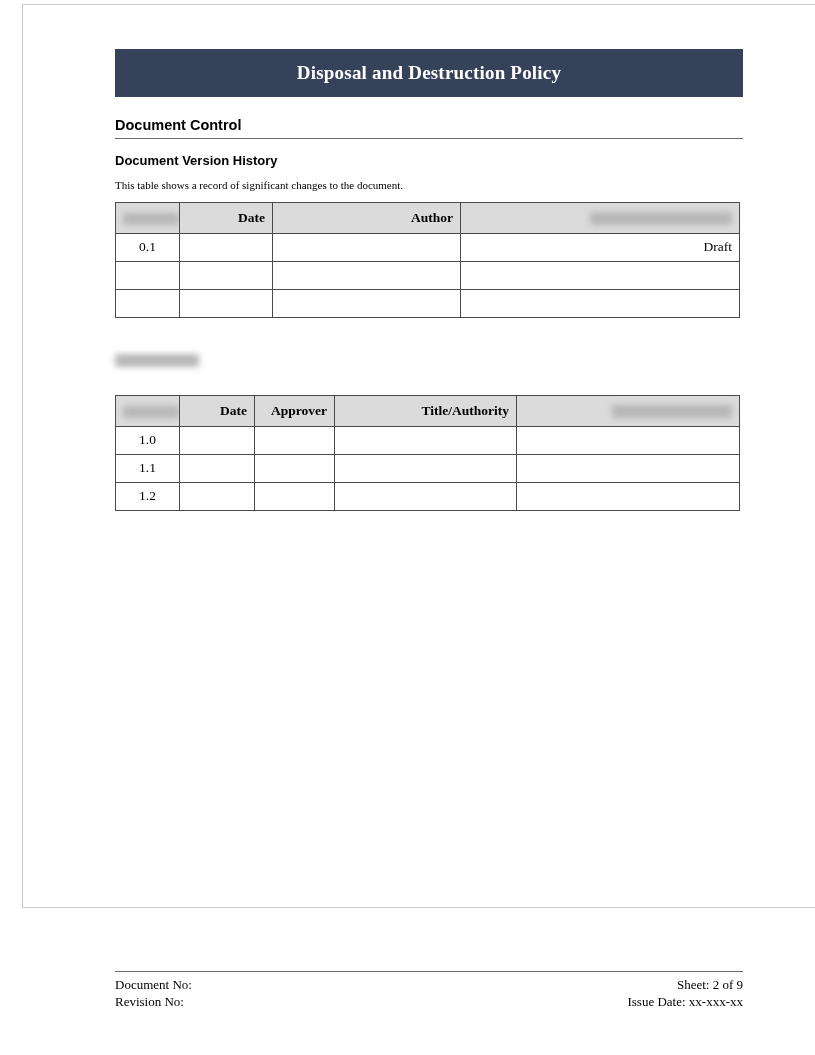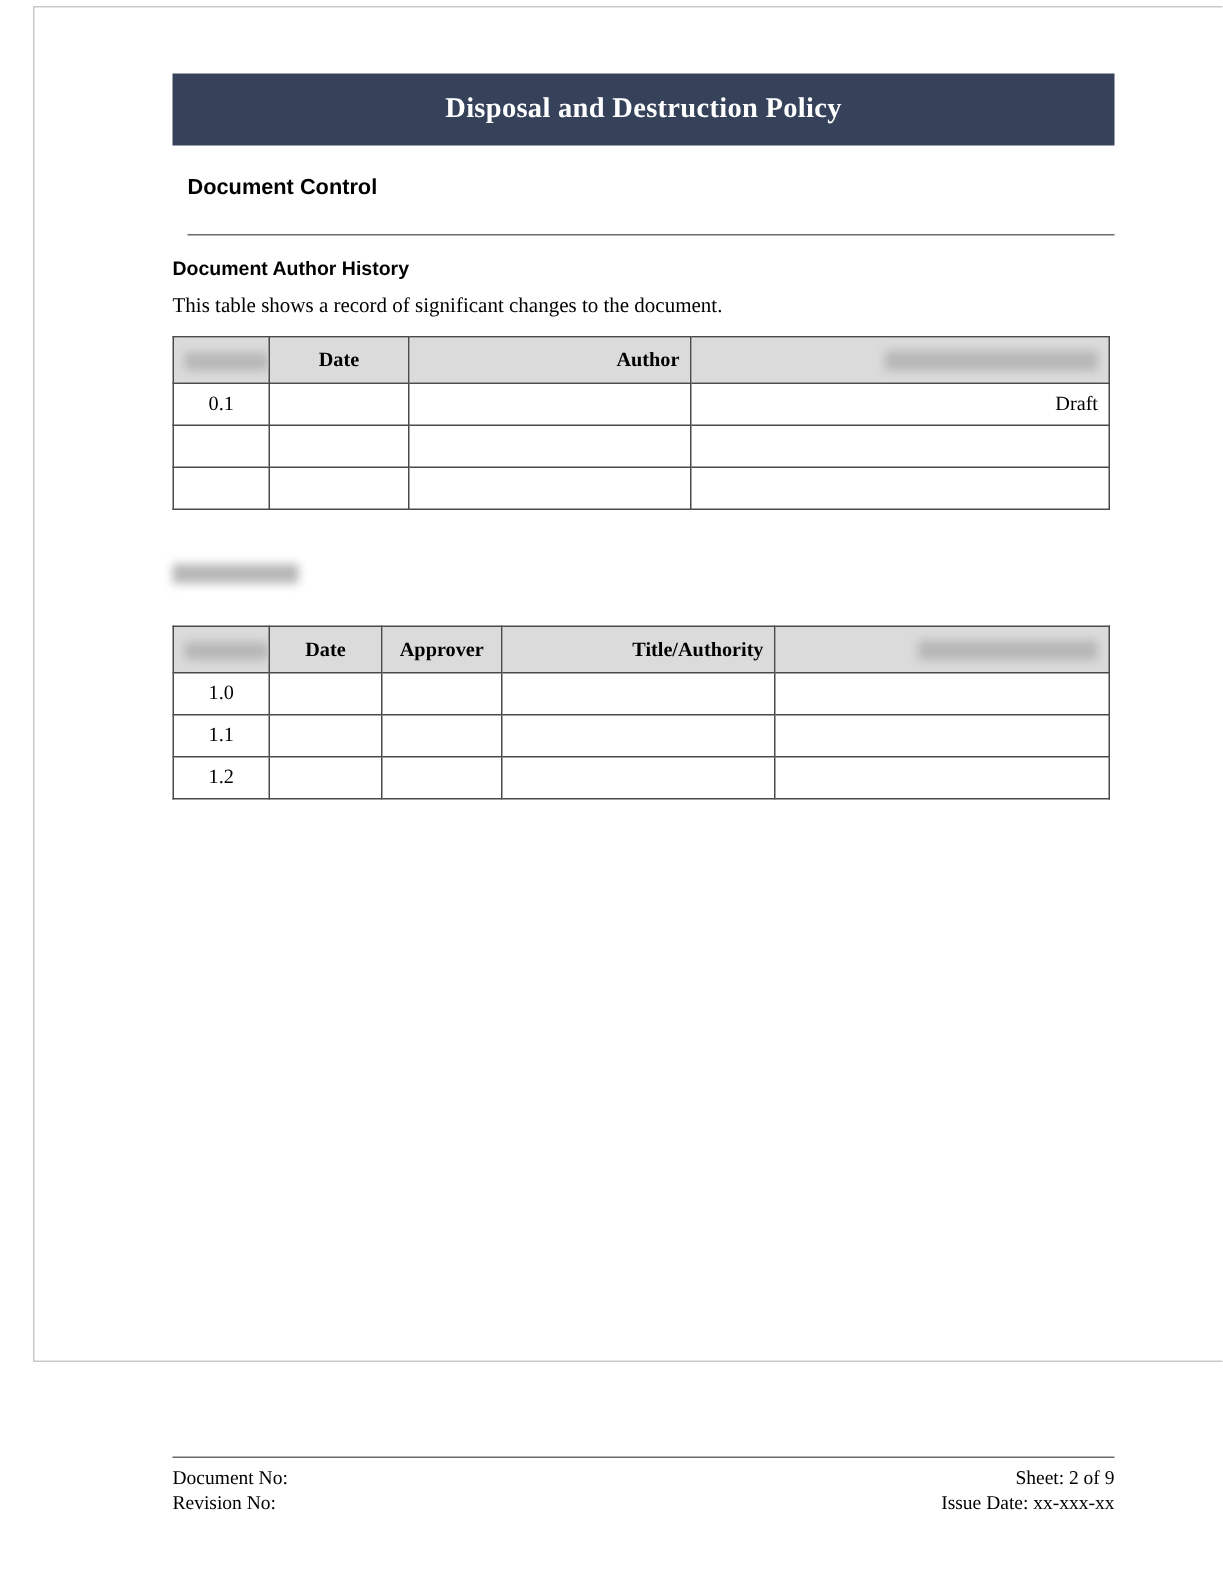--- a/index.html
+++ b/index.html
@@ -49,38 +49,38 @@
     font-weight: bold;
     letter-spacing: 0.2px;
     font-family: "Liberation Serif", "DejaVu Serif", serif;
   }
 
   
   .h-section {
     font-family: "Liberation Sans", "DejaVu Sans", sans-serif;
     font-size: 14.5px;
     font-weight: bold;
-    padding-bottom: 23px;
+    padding-bottom: 5px;
     border-bottom: 1.2px solid #6b6b6b;
-    margin: 0 0 14px 10px;
+    margin: 0 0 14px 0;
   }
   .h-sub {
     font-family: "Liberation Sans", "DejaVu Sans", sans-serif;
     font-size: 13px;
     font-weight: bold;
     margin: 0 0 10px 0;
   }
   .h-sub.redacted-heading {
     width: 88px;
     height: 15px;
     margin: 0 0 12px 0;
   }
 
   .para {
-    font-size: 14px;
+    font-size: 11px;
     margin: 0 0 9px 0;
     line-height: 1.35;
   }
 
   .spacer-lg { height: 36px; }
   .spacer-sm { height: 14px; }
 
   
   table.doc-table {
     border-collapse: collapse;
@@ -98,21 +98,21 @@
     text-align: right;
     overflow: hidden;
   }
   table.doc-table thead th {
     background: #dbdbdb;
     font-weight: bold;
     font-family: "Liberation Serif", "DejaVu Serif", serif;
     font-size: 13.5px;
     height: 22px;
   }
-  table.doc-table thead th.th-center { text-align: center; }
+  table.doc-table thead th.th-center { }
   table.doc-table td.ver-cell {
     text-align: center;
   }
 
   
   .redact {
     display: inline-block;
     background: #b7b7b7;
     border-radius: 1px;
     filter: blur(3.2px);
@@ -149,21 +149,21 @@
 <div class="page">
 
   <div class="content">
 
     <div class="title-bar">
       <span class="title-text">Disposal and Destruction Policy</span>
     </div>
 
     <div class="h-section">Document Control</div>
 
-    <div class="h-sub">Document Author History</div>
+    <div class="h-sub">Document Version History</div>
 
     <div class="para">This table shows a record of significant changes to the document.</div>
 
     <table class="doc-table">
       <colgroup>
         <col style="width:64px">
         <col style="width:93px">
         <col style="width:188px">
         <col style="width:279px">
       </colgroup>

